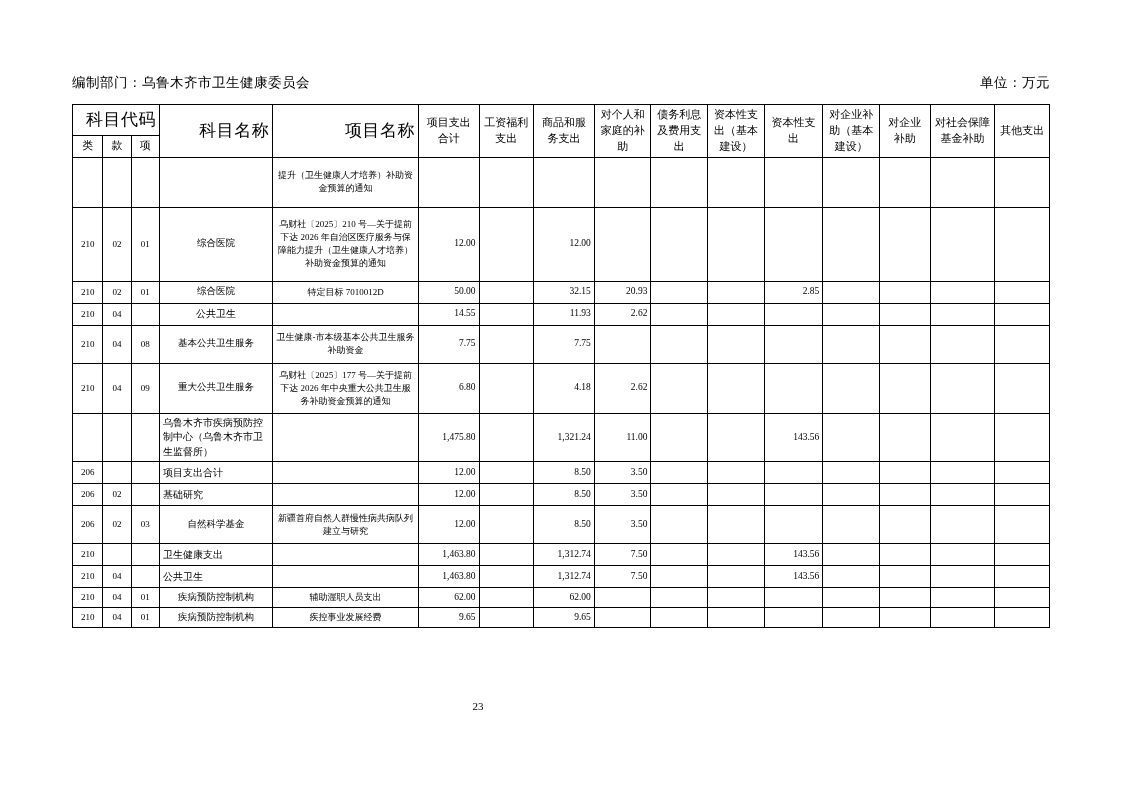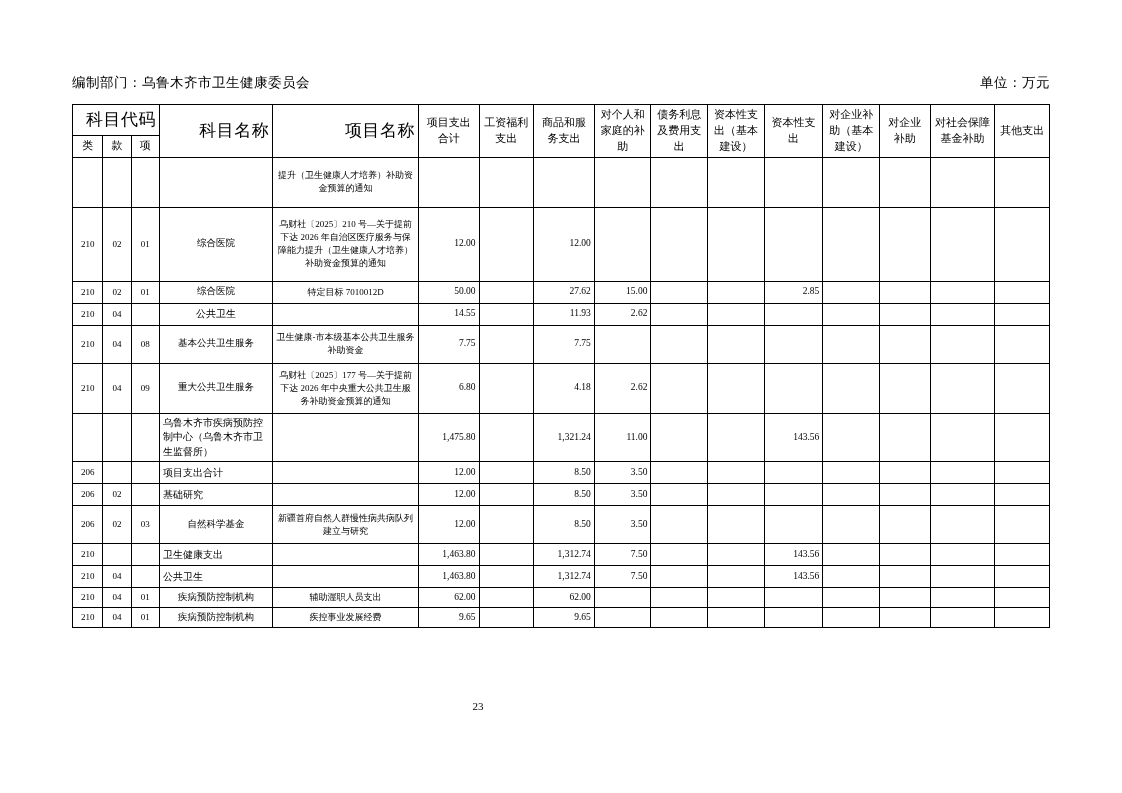--- a/index.html
+++ b/index.html
@@ -197,22 +197,22 @@
           <td class="num"></td>
         </tr>
         <tr style="height: 22px;">
           <td class="ctr">210</td>
           <td class="ctr">02</td>
           <td class="ctr">01</td>
           <td class="name">综合医院</td>
           <td class="desc">特定目标 7010012D</td>
           <td class="num">50.00</td>
           <td class="num"></td>
-          <td class="num">27.62</td>
-          <td class="num">15.00</td>
+          <td class="num">32.15</td>
+          <td class="num">20.93</td>
           <td class="num"></td>
           <td class="num"></td>
           <td class="num">2.85</td>
           <td class="num"></td>
           <td class="num"></td>
           <td class="num"></td>
           <td class="num"></td>
         </tr>
         <tr style="height: 22px;">
           <td class="ctr bold">210</td>

